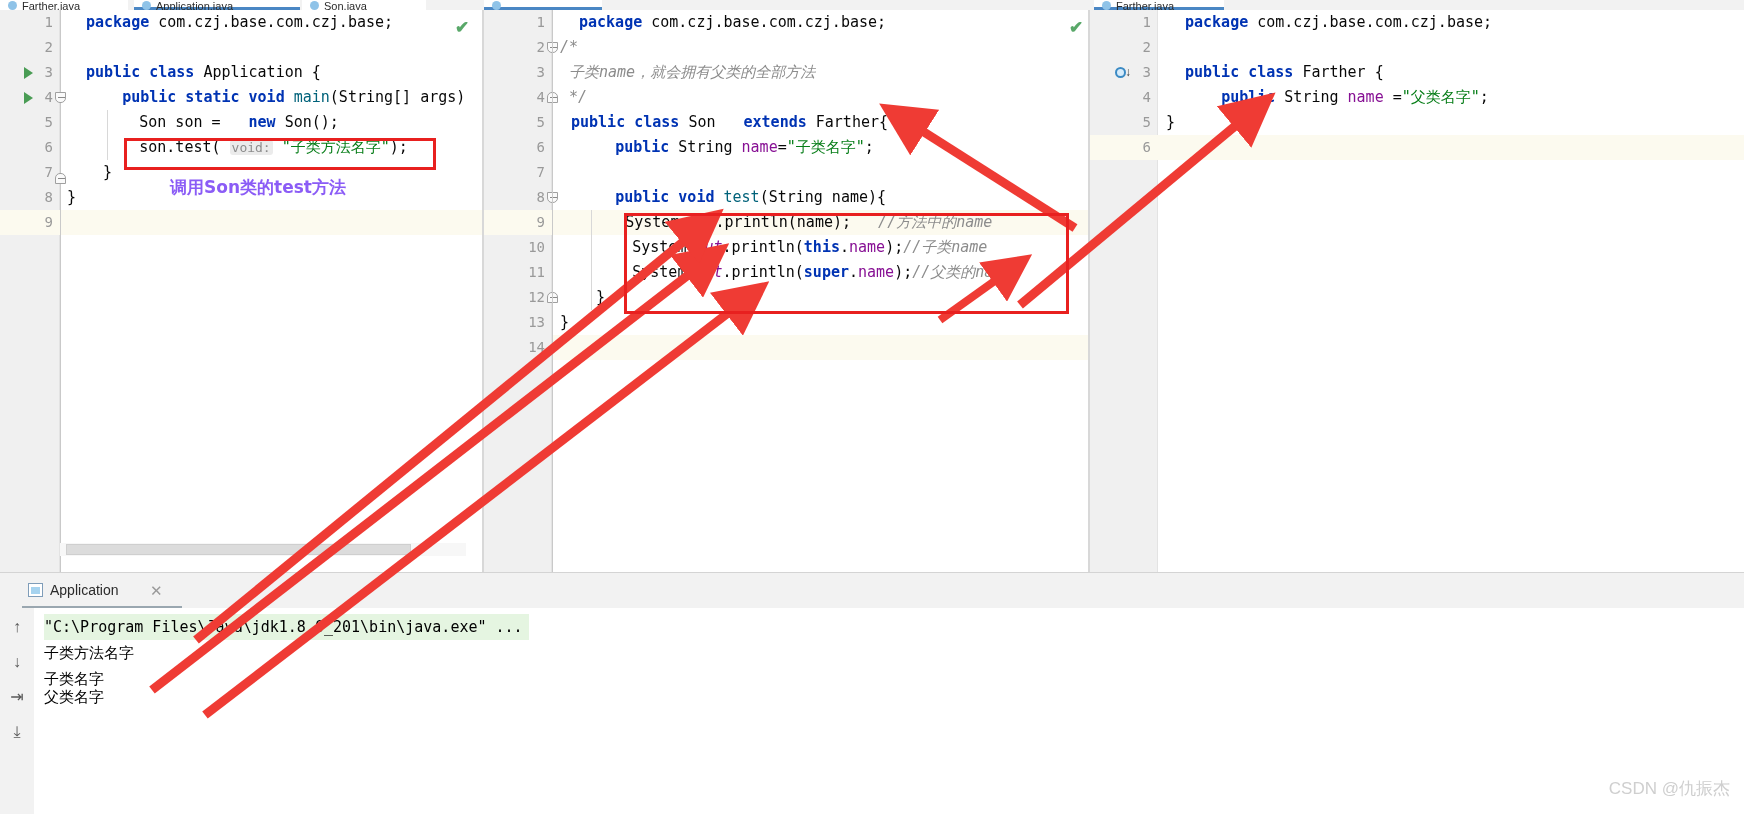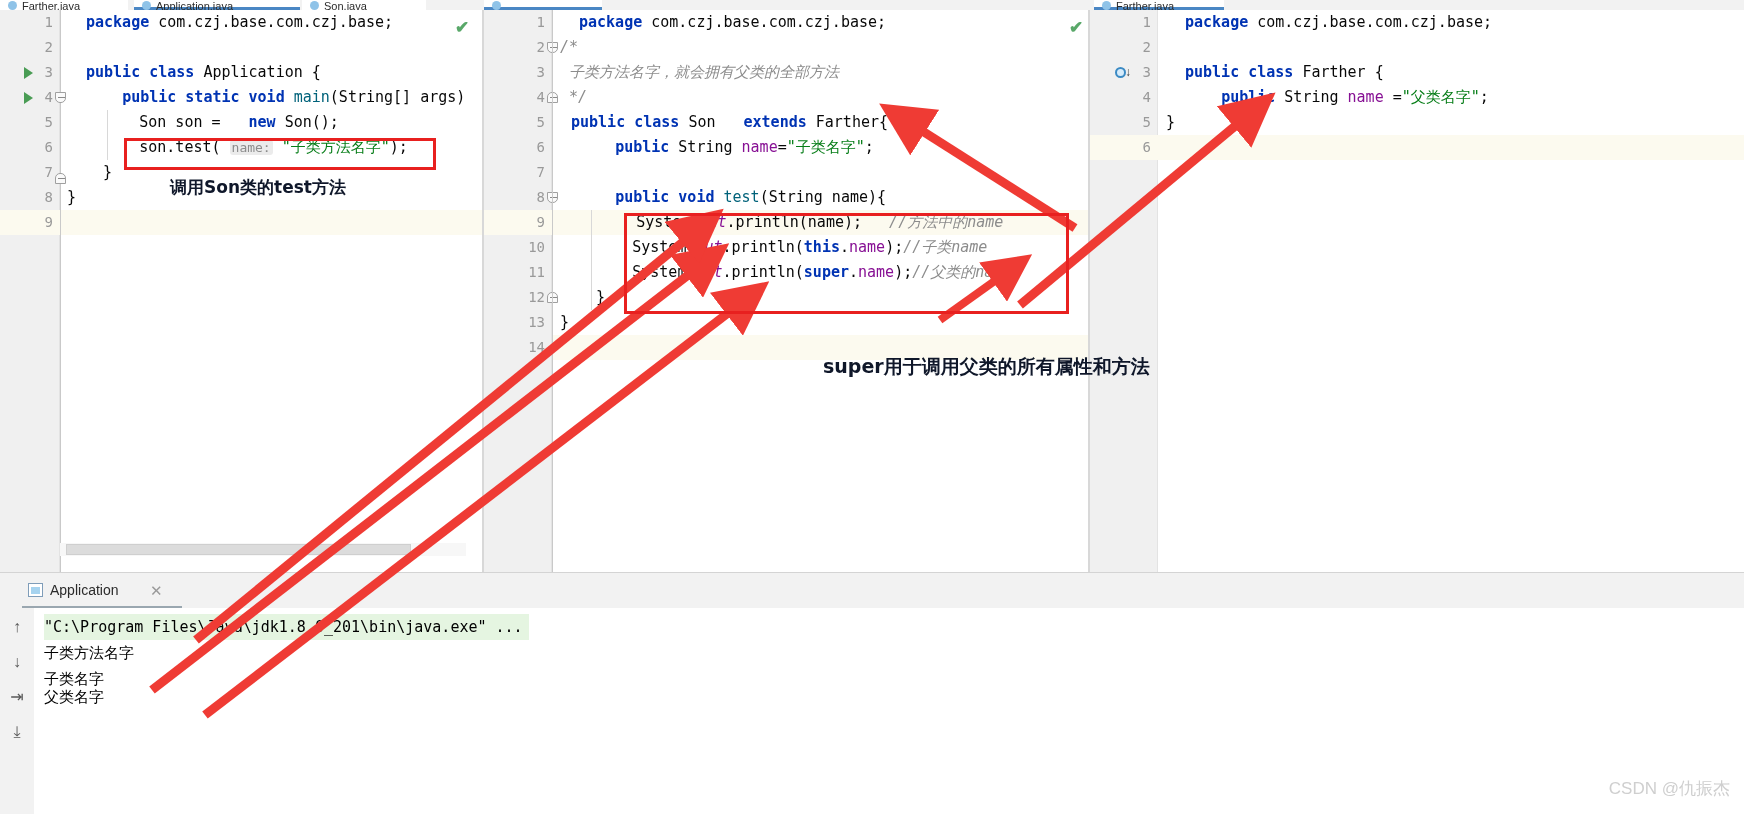--- a/index.html
+++ b/index.html
@@ -90,21 +90,21 @@
   .rt-btn { position: absolute; left: 6px; width: 22px; height: 22px; color: #5a5a5a; font-size: 16px;
             text-align: center; line-height: 22px; }
   .console { position: absolute; left: 34px; top: 35px; right: 0; bottom: 0; background: #ffffff; }
   .cline { position: absolute; left: 10px; font-family: "DejaVu Sans Mono", monospace; font-size: 15px;
            color: #000000; white-space: pre; line-height: 26px; height: 26px; }
   .cline.cmdline { background: #e5f5e1; padding-right: 6px; }
 
   
   .anno { position: absolute; left: 0; top: 0; width: 1744px; height: 814px; pointer-events: none; }
   .redbox { position: absolute; border: 3px solid #e8201f; }
-  .redtext { position: absolute; color: #0f172a; font-weight: bold; white-space: nowrap;
+  .redtext { position: absolute; color: #8b5cf6; font-weight: bold; white-space: nowrap;
              font-family: "DejaVu Sans", sans-serif; }
 
   .watermark { position: absolute; right: 14px; bottom: 14px; color: #cfcfcf; font-size: 17px; }
 </style>
 </head>
 <body>
 
 <div id="root">
 
   <div class="tabstrip">
@@ -149,21 +149,21 @@
       <div class="foldline" style="left:0px;top:0px;height:562px;"></div>
       <div class="foldmark down" style="left:-5px;top:82px;"></div>
       <div class="foldmark up" style="left:-5px;top:163px;"></div>
       <div class="indentline" style="left:47px;top:100px;height:50px;"></div>
 
       <div class="codeline" style="top:0px;padding-left:7px;"><span class="kw">package</span><span class="plain"> com.czj.base.com.czj.base;</span></div>
       <div class="codeline" style="top:25px;padding-left:7px;"></div>
       <div class="codeline" style="top:75px;padding-left:7px;"><span class="plain">    </span><span class="kw">public static void</span><span class="mth"> main</span><span class="plain">(String[] args)</span></div>
       <div class="codeline" style="top:50px;padding-left:7px;"><span class="kw">public class</span><span class="plain"> Application {</span></div>
       <div class="codeline" style="top:100px;padding-left:7px;"><span class="plain">        Son son = </span><span class="kw">new</span><span class="plain"> Son();</span></div>
-      <div class="codeline" style="top:125px;padding-left:7px;"><span class="plain">        son.test( </span><span class="hint">name:</span><span class="str"> "子类方法名字"</span><span class="plain">);</span></div>
+      <div class="codeline" style="top:125px;padding-left:7px;"><span class="plain">        son.test( </span><span class="hint">void:</span><span class="str"> "子类方法名字"</span><span class="plain">);</span></div>
       <div class="codeline" style="top:150px;padding-left:7px;"><span class="plain">    }</span></div>
       <div class="codeline" style="top:175px;padding-left:7px;"><span class="plain">}</span></div>
       <div class="codeline" style="top:200px;padding-left:7px;"></div>
 
       <div class="hscroll-track" style="left:0px;top:533px;right:16px;">
         <div class="hscroll-thumb" style="left:6px;top:1px;width:345px;"></div>
       </div>
     </div>
     <div class="checkmark" style="left:455px;top:9px;">✔</div>
   </div>
@@ -193,27 +193,27 @@
       <div class="caretline" style="top:325px;"></div>
       <div class="foldmark down" style="left:-5px;top:32px;"></div>
       <div class="foldmark up" style="left:-5px;top:82px;"></div>
       <div class="foldmark down" style="left:-5px;top:182px;"></div>
       <div class="foldmark up" style="left:-5px;top:282px;"></div>
       <div class="foldline" style="left:0px;top:0px;height:562px;"></div>
       <div class="indentline" style="left:39px;top:200px;height:100px;"></div>
 
       <div class="codeline" style="top:0px;padding-left:8px;"><span class="kw">package</span><span class="plain"> com.czj.base.com.czj.base;</span></div>
       <div class="codeline" style="top:25px;padding-left:8px;"><span class="cmt">/*</span></div>
-      <div class="codeline" style="top:50px;padding-left:8px;"><span class="cmt"> 子类方法名字，就会拥有父类的全部方法</span></div>
+      <div class="codeline" style="top:50px;padding-left:8px;"><span class="cmt"> 子类name，就会拥有父类的全部方法</span></div>
       <div class="codeline" style="top:75px;padding-left:8px;"><span class="cmt"> */</span></div>
       <div class="codeline" style="top:100px;"><span class="kw">public class</span><span class="plain"> Son </span><span class="kw">extends</span><span class="plain"> Farther{</span></div>
       <div class="codeline" style="top:125px;padding-left:8px;"><span class="plain">    </span><span class="kw">public</span><span class="plain"> String </span><span class="fld">name</span><span class="plain">=</span><span class="str">"子类名字"</span><span class="plain">;</span></div>
       <div class="codeline" style="top:150px;padding-left:8px;"></div>
       <div class="codeline" style="top:175px;padding-left:8px;"><span class="plain">    </span><span class="kw">public void</span><span class="mth"> test</span><span class="plain">(String name){</span></div>
-      <div class="codeline" style="top:200px;padding-left:12px;"><span class="plain">        System.</span><span class="stat">out</span><span class="plain">.println(name);  </span><span class="cmt"> //方法中的name</span></div>
+      <div class="codeline" style="top:200px;padding-left:1px;"><span class="plain">        System.</span><span class="stat">out</span><span class="plain">.println(name);  </span><span class="cmt"> //方法中的name</span></div>
       <div class="codeline" style="top:225px;padding-left:8px;"><span class="plain">        System.</span><span class="stat">out</span><span class="plain">.println(</span><span class="thisk">this</span><span class="plain">.</span><span class="fld">name</span><span class="plain">);</span><span class="cmt">//子类name</span></div>
       <div class="codeline" style="top:250px;padding-left:8px;"><span class="plain">        System.</span><span class="stat">out</span><span class="plain">.println(</span><span class="thisk">super</span><span class="plain">.</span><span class="fld">name</span><span class="plain">);</span><span class="cmt">//父类的name</span></div>
       <div class="codeline" style="top:275px;padding-left:8px;"><span class="plain">    }</span></div>
       <div class="codeline" style="top:300px;padding-left:8px;"><span class="plain">}</span></div>
       <div class="codeline" style="top:325px;padding-left:8px;"></div>
     </div>
     <div class="checkmark" style="left:585px;top:9px;">✔</div>
   </div>
 
   <div class="vsep" style="left:1088px;"></div>
@@ -286,17 +286,16 @@
     <line x1="1020" y1="305" x2="1252" y2="112" stroke="#ef3b34" stroke-width="9" marker-end="url(#ah)"></line>
 
     <line x1="940" y1="320" x2="1010" y2="270" stroke="#ef3b34" stroke-width="8" marker-end="url(#ah)"></line>
   </svg>
 
   <div class="anno">
     <div class="redbox" style="left:124px;top:138px;width:312px;height:32px;"></div>
     <div class="redtext" style="left:170px;top:176px;font-size:17px;">调用Son类的test方法</div>
 
     <div class="redbox" style="left:624px;top:213px;width:445px;height:101px;"></div>
-    <div class="redtext" style="left:823px;top:354px;font-size:19px;">super用于调用父类的所有属性和方法</div>
   </div>
 
   <div class="watermark">CSDN @仇振杰</div>
 </div>
 
 </body></html>

